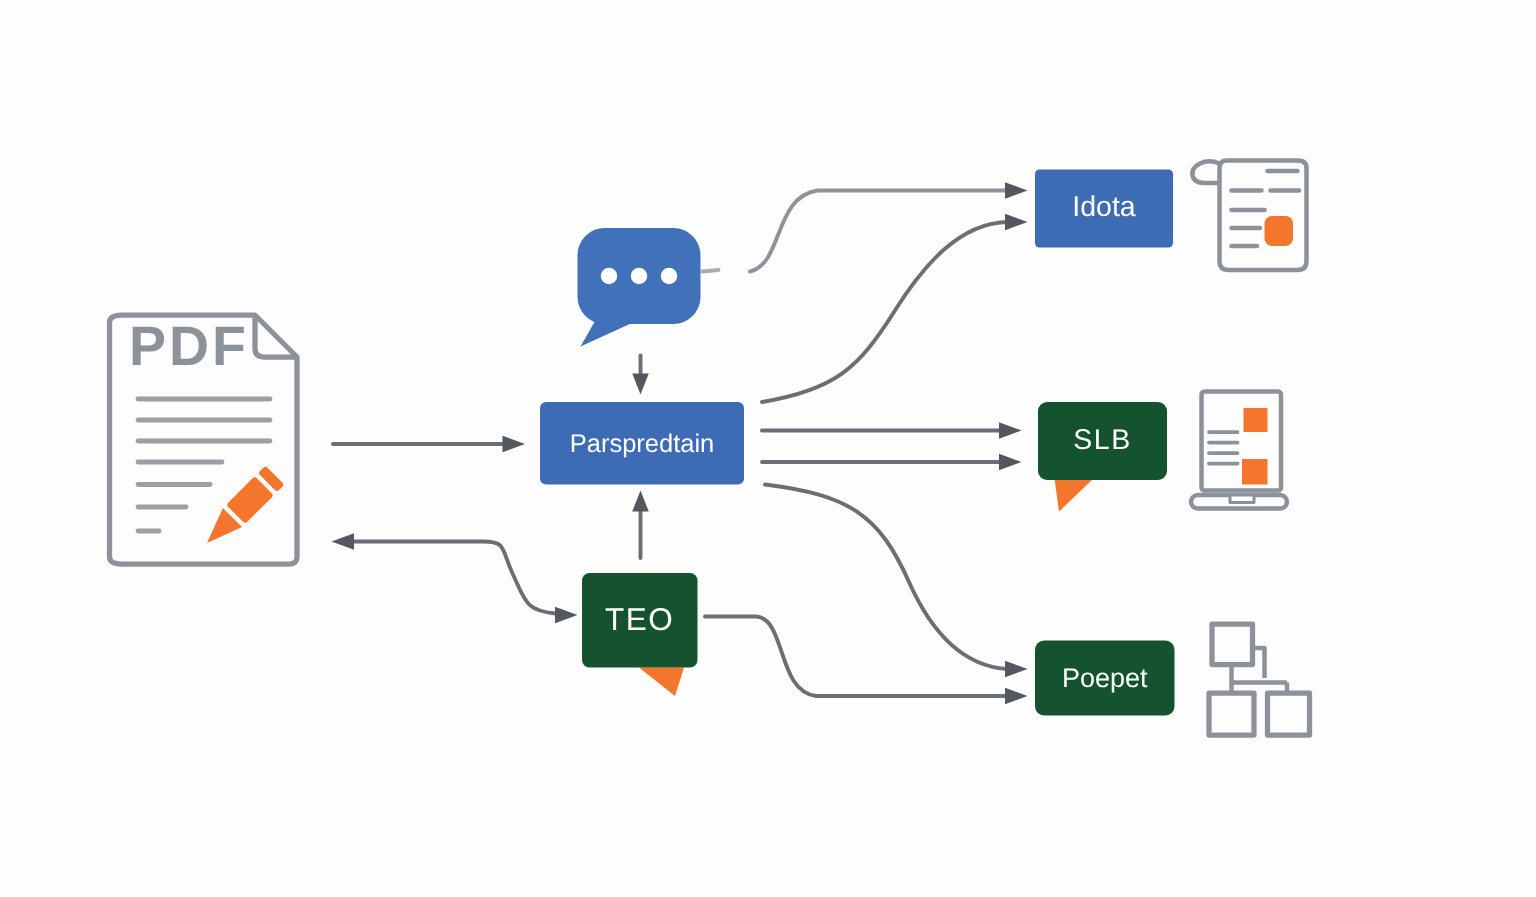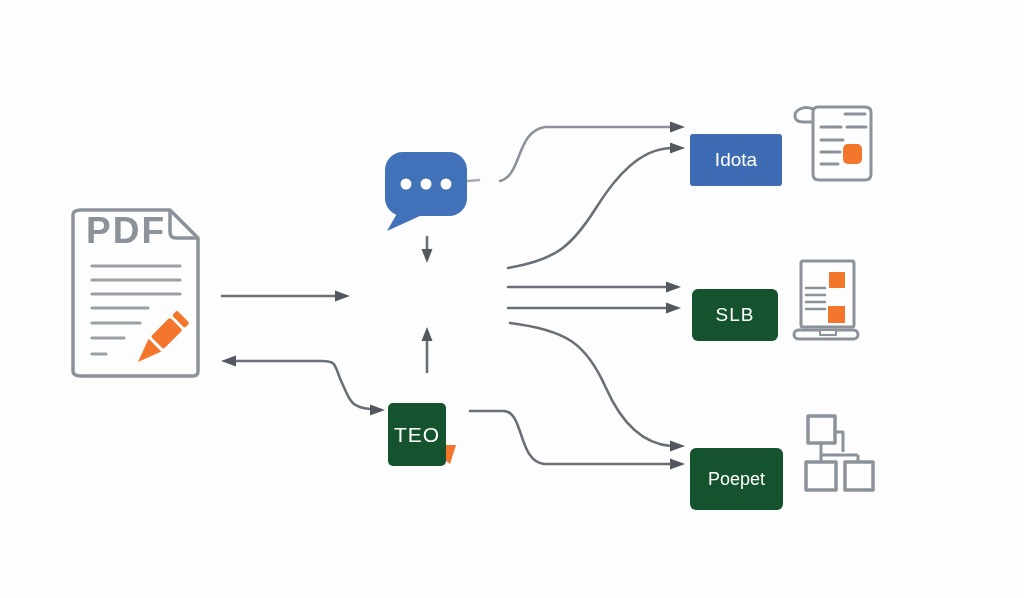--- a/index.html
+++ b/index.html
@@ -3,29 +3,29 @@
 <meta charset="utf-8">
 <style>
   html,body{margin:0;padding:0;background:#ffffff;}
   .canvas{
     position:relative;width:1024px;height:598px;background:#fdfdfd;
     font-family:"Liberation Sans",sans-serif;overflow:hidden;
   }
   .layer{position:absolute;left:0;top:0;}
   .node{
     position:absolute;display:flex;align-items:center;justify-content:center;
-    color:#ffffff;font-family:"Liberation Sans",sans-serif;user-select:none;margin-top:21px;
+    color:#ffffff;font-family:"Liberation Sans",sans-serif;user-select:none;
   }
   .blue{background:#3d6cb4;}
   .orange{background:#14532d;}
   .node-parser{left:360px;top:268px;width:136px;height:55px;border-radius:4px;font-size:17px;}
-  .node-teo{left:388px;top:382px;width:58px;height:63px;border-radius:5px;font-size:21px;letter-spacing:1px;}
+  .node-teo{left:388px;top:382px;width:77px;height:63px;border-radius:5px;font-size:21px;letter-spacing:1px;}
   .node-idota{left:690px;top:113px;width:92px;height:52px;border-radius:3px;font-size:19px;}
   .node-slb{left:692px;top:268px;width:86px;height:52px;border-radius:6px;font-size:19px;letter-spacing:1px;}
-  .node-poepet{left:690px;top:427px;width:93px;height:62px;border-radius:6px;font-size:18px;}
+  .node-poepet{left:690px;top:427px;width:93px;height:50px;border-radius:6px;font-size:18px;}
   .pdf-label{
     position:absolute;left:86px;top:212px;font-size:37px;font-weight:700;
     color:#8b929a;letter-spacing:2px;line-height:1;
   }
   svg{display:block;}
 </style>
 </head>
 <body>
 
 <div class="canvas">
@@ -121,20 +121,23 @@
       <path d="M835,432 H843 V452" stroke-width="3"></path>
       <path d="M821,443 V455 M821,455 H858 M858,455 V462 M821,455 V462" stroke-width="3"></path>
       <rect x="808" y="416" width="27" height="27" fill="#fdfdfd"></rect>
       <rect x="806" y="462" width="30" height="28" fill="#fdfdfd"></rect>
       <rect x="845" y="462" width="28" height="28" fill="#fdfdfd"></rect>
     </g>
   </svg>
 
   <div class="pdf-label">PDF</div>
 
+  <div class="node blue node-parser">
+    <span>Parspredtain</span>
+  </div>
 
   <div class="node orange node-teo">
     <span>TEO</span>
   </div>
 
   <div class="node blue node-idota">
     <span>Idota</span>
   </div>
 
   <div class="node orange node-slb">

